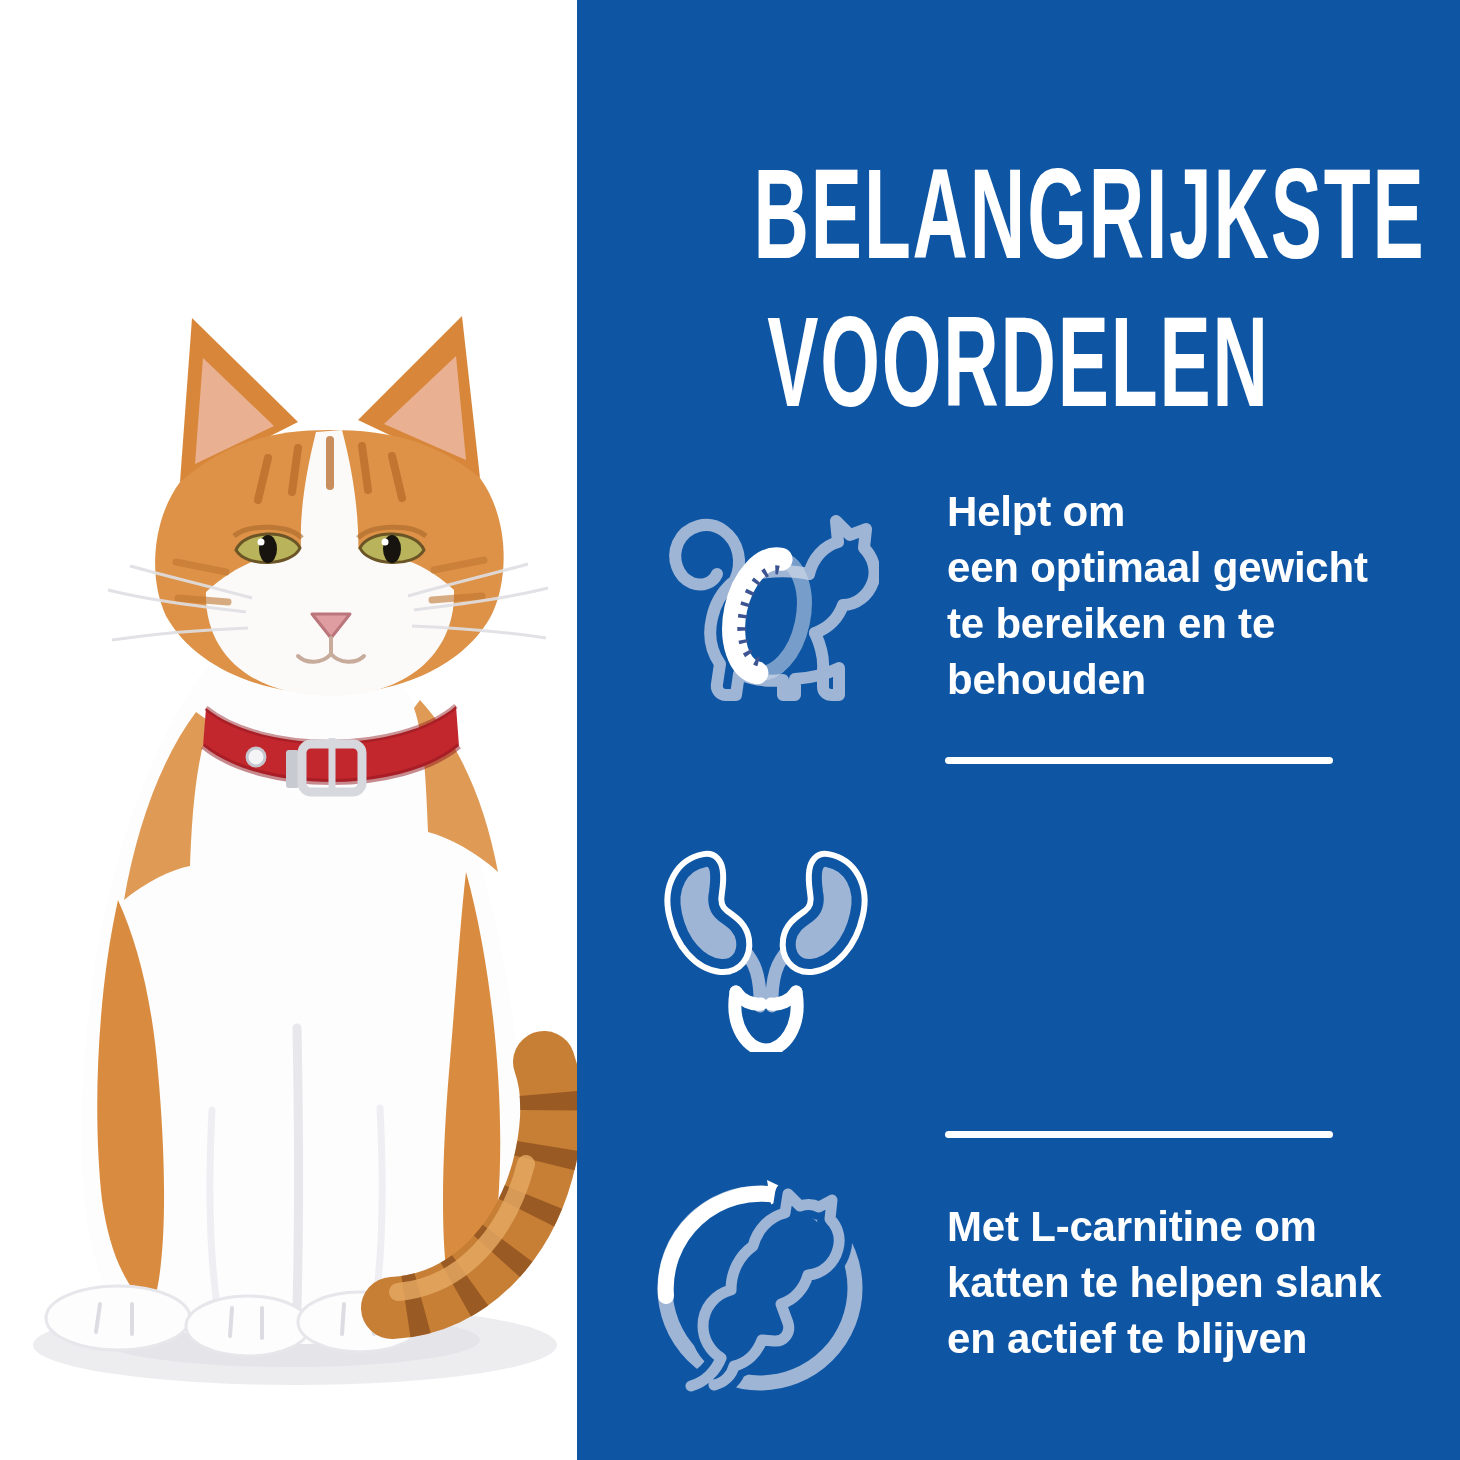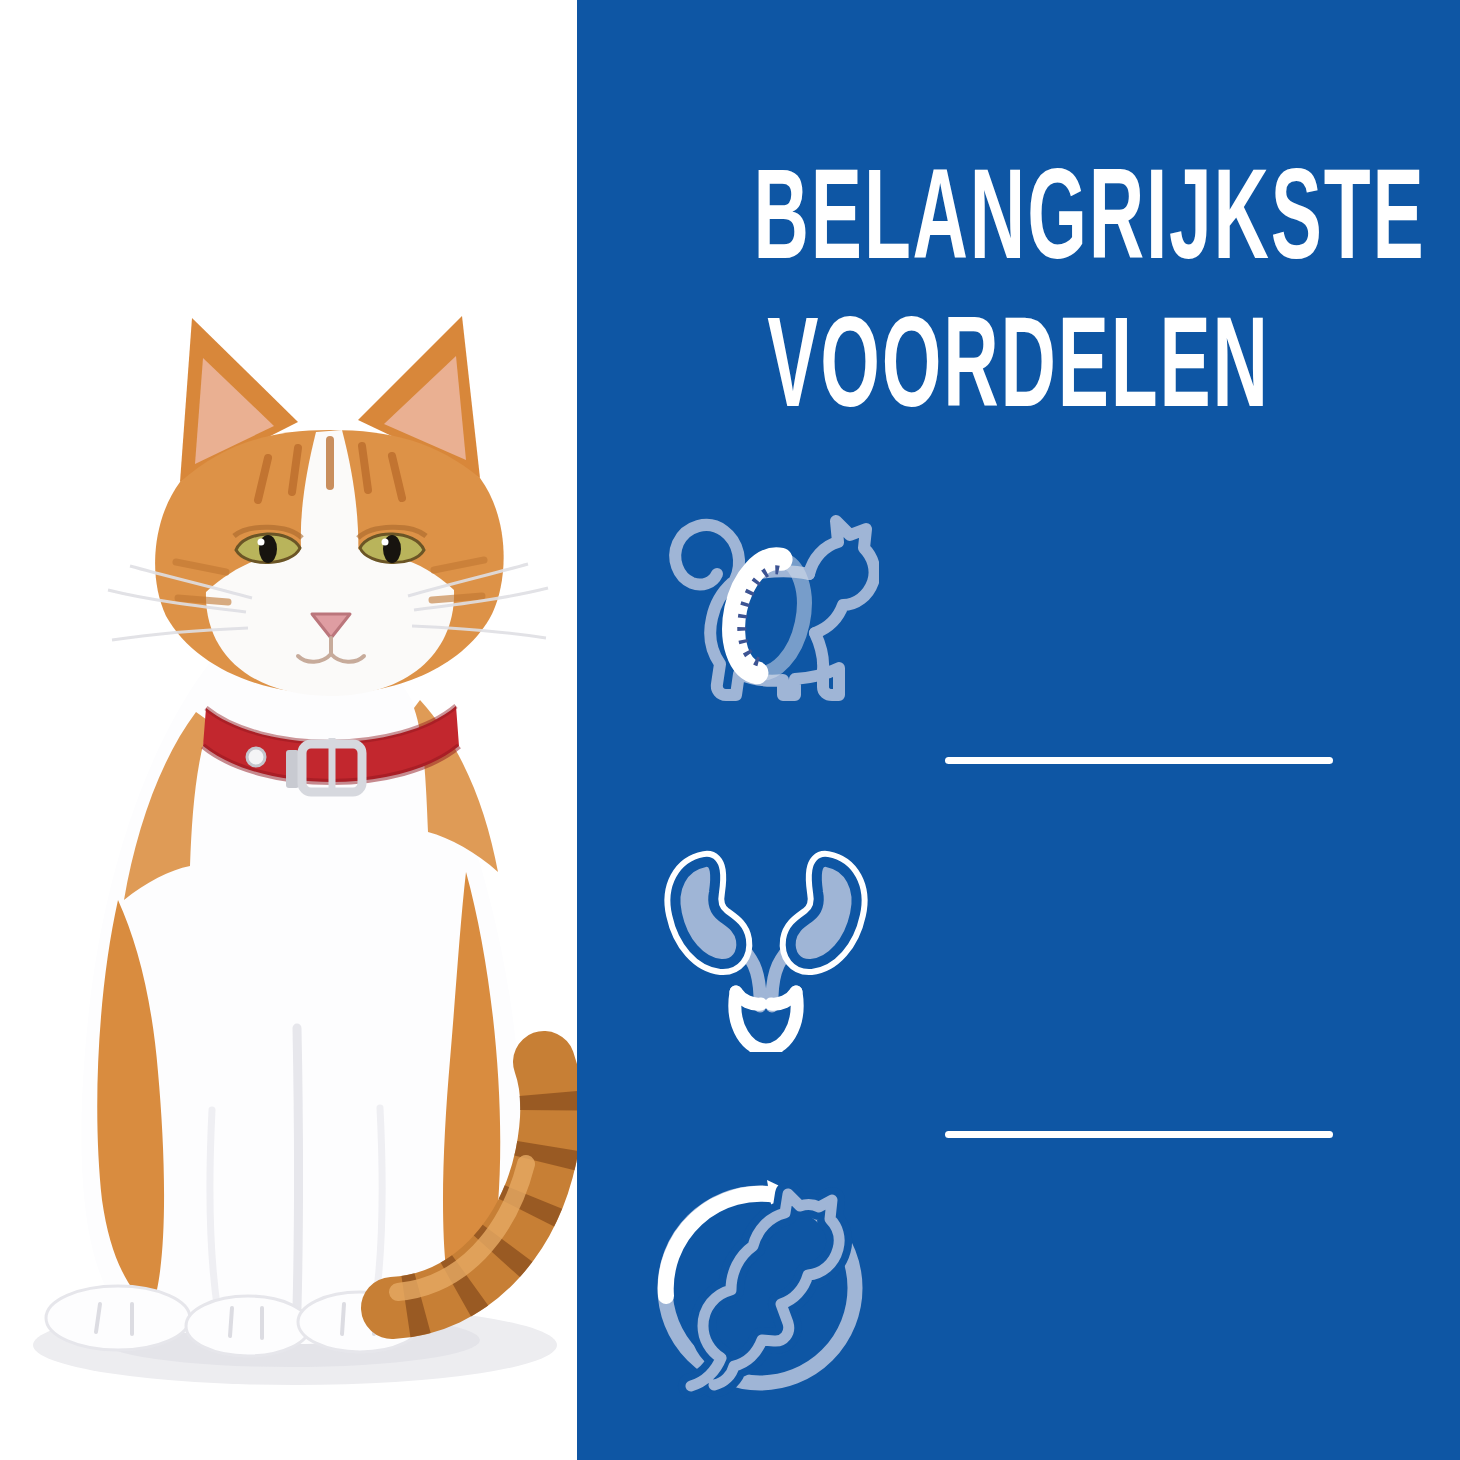--- a/index.html
+++ b/index.html
@@ -130,20 +130,24 @@
         <path d="M90 90 C114 83 141 81 162 86"></path>
         <path d="M162 86 C166 70 177 58 191 54 L189 33 L203 47 L219 41 L217 60 C226 69 230 82 226 94 C221 108 209 117 196 117 C191 131 181 140 168 145"></path>
         <path d="M168 145 C174 158 177 170 176 182 L176 199 C176 204 180 207 185 207 L192 207 L192 180 C178 187 162 190 148 191 L148 207 L136 207 L136 192 C120 194 104 191 92 186 L89 207 L79 207 C73 207 69 202 70 196 L73 176 C64 163 61 147 65 130 C68 116 75 104 85 95"></path>
       </g>
       <g transform="rotate(12 122 128)">
         <ellipse cx="122" cy="128" rx="34" ry="58" fill="none" stroke="#cdd9ea" stroke-width="15" opacity="0.55"></ellipse>
         <path d="M122 70 A34 58 0 1 0 122 186" fill="none" stroke="#FFFFFF" stroke-width="23" stroke-linecap="round"></path>
         <path d="M122 81 A26 47 0 1 0 122 175" fill="none" stroke="#3D5493" stroke-width="9" stroke-dasharray="3.5 9"></path>
       </g>
     </svg>
+    <p class="btext t1">Helpt om
+een optimaal gewicht
+te bereiken en te
+behouden</p>
 
     <div class="divider d1"></div>
 
     <svg class="icon i2" viewBox="0 0 226 206" xmlns="http://www.w3.org/2000/svg">
       <g fill="none" stroke="#9FB5D6" stroke-width="13" stroke-linecap="round">
         <path d="M82 94 C100 112 106 124 107 150 L107 160"></path>
         <path d="M144 94 C126 112 120 124 119 150 L119 160"></path>
       </g>
       <g>
         <path d="M52 16 C30 20 18 42 24 68 C30 96 48 116 68 118 C82 119 90 108 88 94 C86 82 77 77 69 71 C61 65 59 56 61 46 C63 32 64 14 52 16 Z" fill="#9FB5D6" stroke="#FFFFFF" stroke-width="22" stroke-linejoin="round"></path>
@@ -163,14 +167,17 @@
 
     <div class="divider d2"></div>
 
     <svg class="icon i3" viewBox="0 0 235 235" xmlns="http://www.w3.org/2000/svg">
       <circle cx="115" cy="118" r="95" fill="none" stroke="#9FB5D6" stroke-width="15"></circle>
       <path d="M21 126 A95 95 0 0 1 131 25" stroke="#FFFFFF" stroke-width="16" fill="none" stroke-linecap="round"></path>
       <path d="M160 28 L122 10 L128 46 Z" fill="#FFFFFF"></path>
       <path d="M46 216 C60 212 71 201 76 188 C65 181 58 169 58 156 C58 138 70 124 86 120 C86 102 94 86 108 76 C112 60 124 47 140 43 L143 24 L155 36 C161 34 168 34 174 37 L187 30 L185 49 C193 57 196 68 193 79 C189 94 177 104 163 105 C159 119 149 130 136 134 L143 153 C146 163 139 172 129 171 L117 170 C112 183 102 193 89 196 C87 205 79 213 69 215" fill="none" stroke="#0E56A4" stroke-width="26" stroke-linecap="round" stroke-linejoin="round"></path>
       <path d="M46 216 C60 212 71 201 76 188 C65 181 58 169 58 156 C58 138 70 124 86 120 C86 102 94 86 108 76 C112 60 124 47 140 43 L143 24 L155 36 C161 34 168 34 174 37 L187 30 L185 49 C193 57 196 68 193 79 C189 94 177 104 163 105 C159 119 149 130 136 134 L143 153 C146 163 139 172 129 171 L117 170 C112 183 102 193 89 196 C87 205 79 213 69 215" fill="none" stroke="#9FB5D6" stroke-width="11" stroke-linecap="round" stroke-linejoin="round"></path>
     </svg>
+    <p class="btext t3">Met L-carnitine om
+katten te helpen slank
+en actief te blijven</p>
   </section>
 </div>
 
 </body></html>

